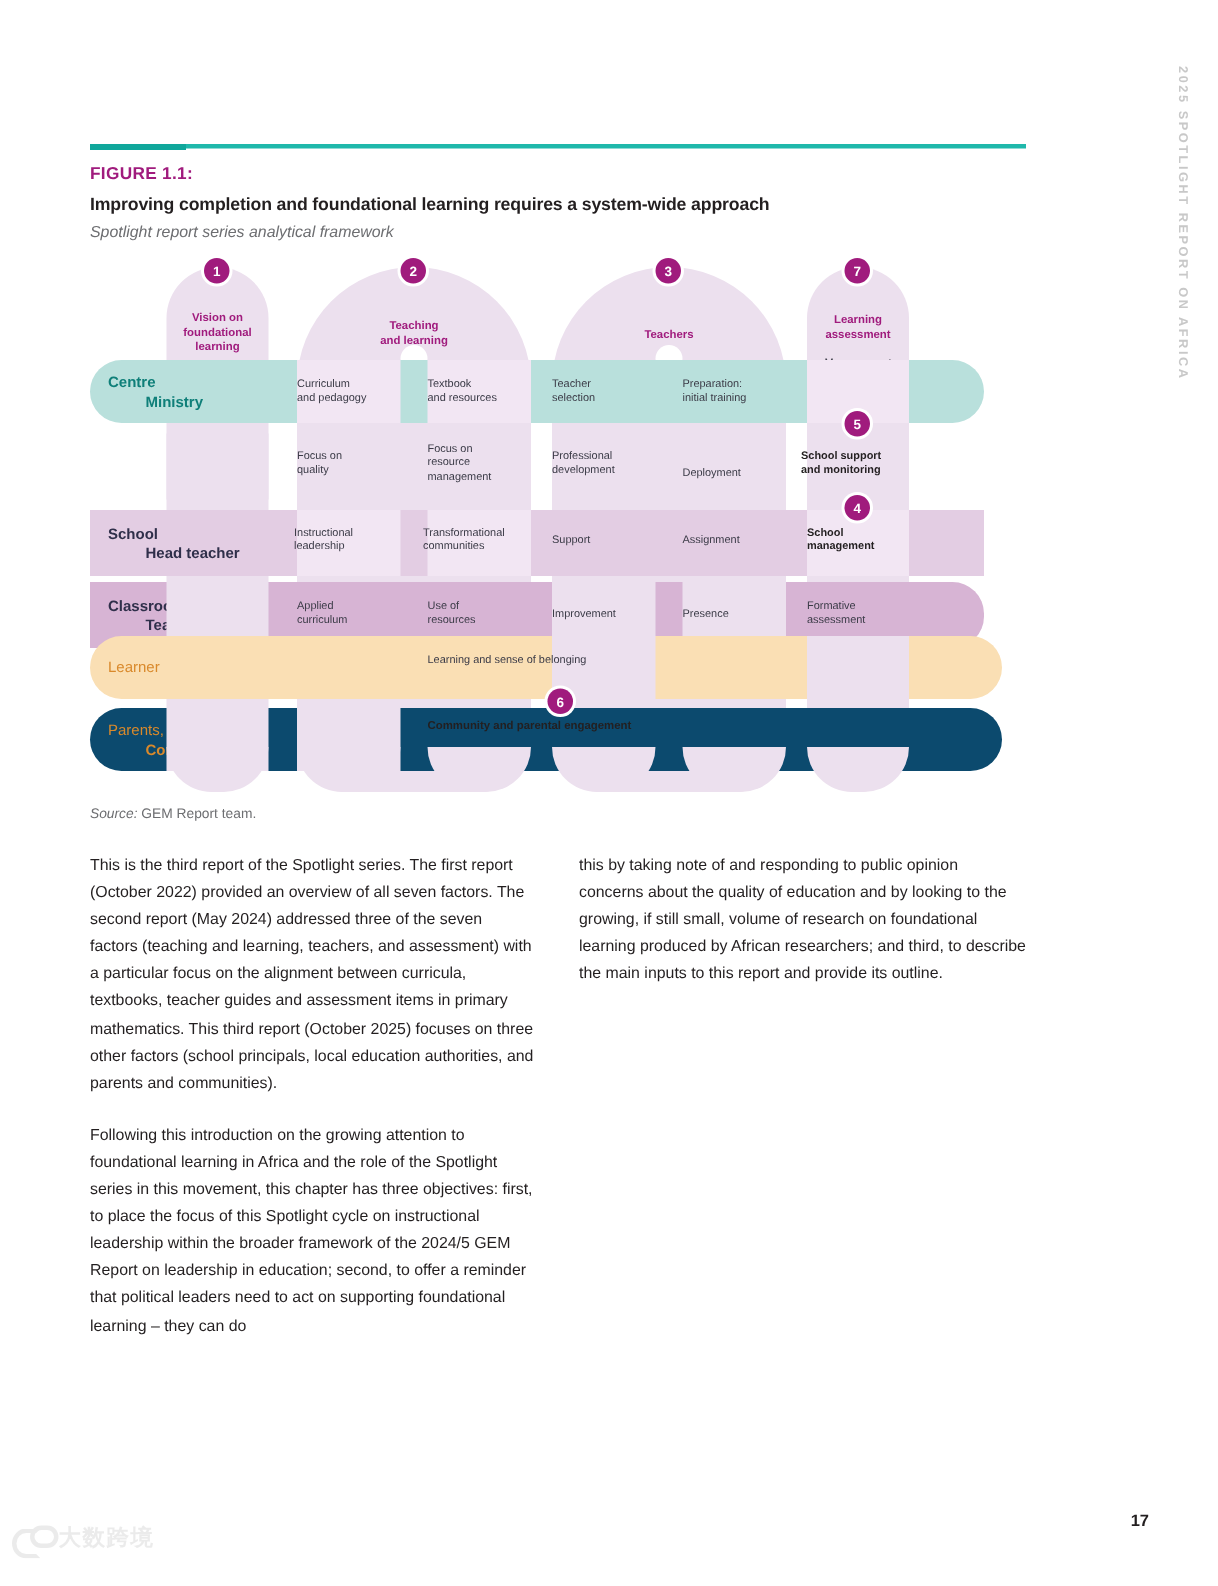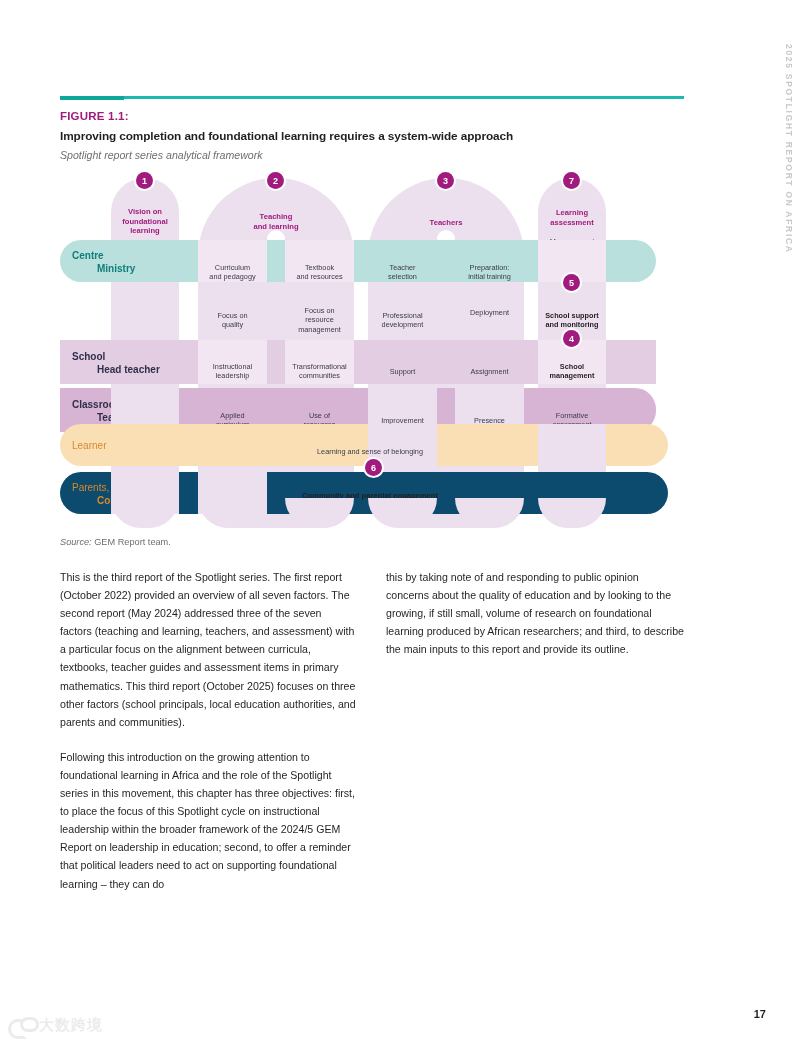--- a/index.html
+++ b/index.html
@@ -37,21 +37,21 @@
   .col .sub{
     position:absolute;left:0;right:0;text-align:center;
     color:#3b3b47;font-size:7.3px;line-height:1.3;
   }
 
   .band{position:absolute;}
   .band .lbl{position:absolute;left:12px;font-size:10px;line-height:1.3;}
   .band .lbl b{display:block;font-weight:700;}
   .band .lbl span{display:block;font-weight:700;padding-left:25px;}
 
-  .cell{position:absolute;text-align:center;font-size:7.3px;line-height:1.3;color:#3b3b47;margin-top:12px;}
+  .cell{position:absolute;font-size:7.3px;line-height:1.3;color:#3b3b47;}
   .cell.b{font-weight:700;color:#231f20;}
 
   .badge{
     position:absolute;width:17px;height:17px;border-radius:50%;
     background:#a01b7d;color:#fff;font-size:9px;font-weight:700;
     display:flex;align-items:center;justify-content:center;
     z-index:40;box-shadow:0 0 0 2px #fff;
   }
 
   .src{position:absolute;left:60px;top:537px;font-size:9.2px;color:#6d6e71;}
@@ -138,21 +138,21 @@
     <div style="position:absolute;left:308px;top:121px;width:69px;height:44px;background:#ece0ee;"></div>
     <div style="position:absolute;left:395px;top:121px;width:69px;height:44px;background:#ece0ee;"></div>
 
     <div class="cell" style="left:138px;top:131px;width:69px;white-space:pre-line;">Focus on
 quality</div>
     <div class="cell" style="left:225px;top:126px;width:69px;white-space:pre-line;">Focus on
 resource
 management</div>
     <div class="cell" style="left:308px;top:131px;width:69px;white-space:pre-line;">Professional
 development</div>
-    <div class="cell" style="left:395px;top:128px;width:69px;white-space:pre-line;">Deployment</div>
+    <div class="cell" style="left:395px;top:142px;width:69px;white-space:pre-line;">Deployment</div>
     <div class="cell b" style="left:474px;top:131px;width:76px;white-space:pre-line;">School support
 and monitoring</div>
 
     <div class="band" style="left:0px;top:172px;width:596px;height:44px;background:#e3cde3;border-radius:0px;">
       <div class="lbl" style="top:10px;color:#2f2f4a;">
         <b>School</b>
         <span>Head teacher</span>
       </div>
     </div>
     <div style="position:absolute;left:138px;top:172px;width:69px;height:44px;background:#f2e6f3;"></div>

